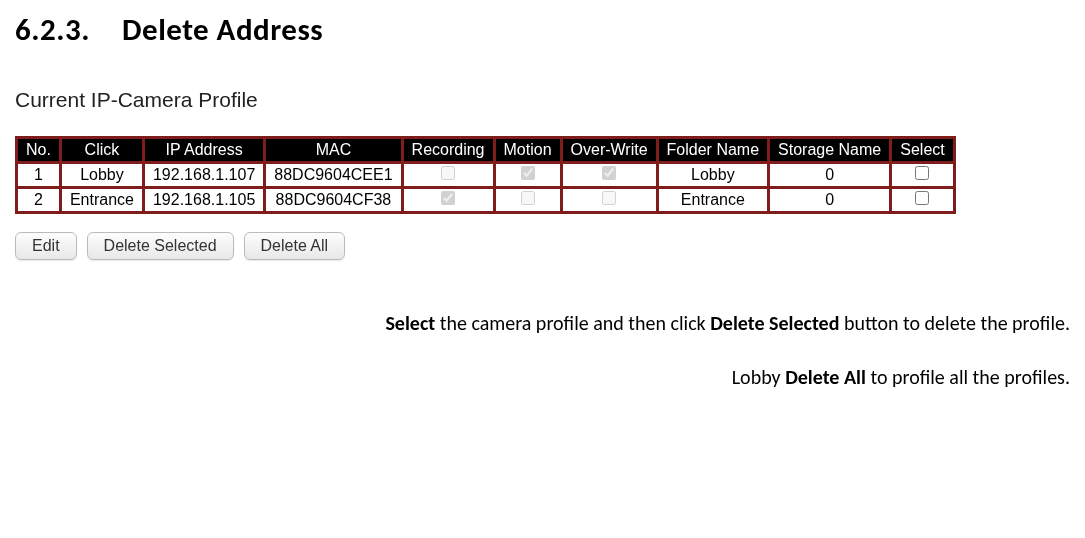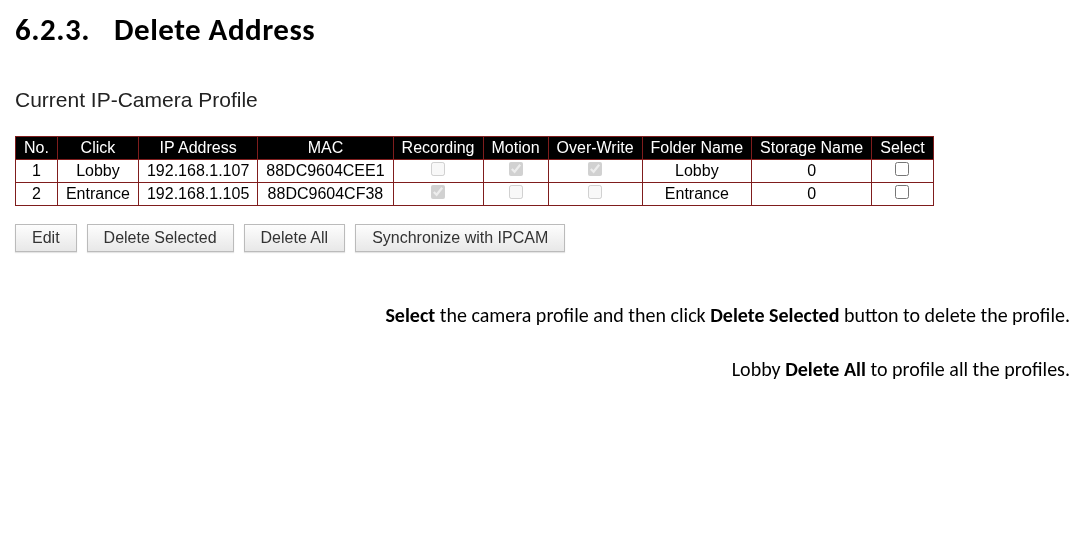--- a/index.html
+++ b/index.html
@@ -14,37 +14,37 @@
       width: 1085px;
     }
     .section-heading {
       font-size: 31px;
       font-weight: 600;
       margin-bottom: 40px;
       letter-spacing: 0.5px;
     }
     .section-heading .section-number {
       display: inline-block;
-      margin-right: 24px;
+      margin-right: 32px;
     }
     .profile-label {
       font-family: Arial, sans-serif;
       font-size: 21px;
       color: #222;
       margin-bottom: 24px;
     }
     table.profile-table {
       border-collapse: collapse;
       font-family: Arial, sans-serif;
       font-size: 16px;
       margin-bottom: 18px;
     }
     table.profile-table th,
     table.profile-table td {
-      border: 1px solid #7f1d1d;
+      border: 3px solid #7f1d1d;
       padding: 2px 8px;
       text-align: center;
       vertical-align: middle;
       white-space: nowrap;
     }
     table.profile-table th {
       background: #000;
       color: #fff;
       font-weight: normal;
     }
@@ -61,21 +61,21 @@
     .button-row {
       display: flex;
       gap: 10px;
       margin-bottom: 50px;
     }
     .btn {
       font-family: Arial, sans-serif;
       font-size: 16px;
       padding: 4px 16px;
       border: 1px solid #bbb;
-      border-radius: 0;
+      border-radius: 6px;
       background: linear-gradient(#fdfdfd, #e8e8e8);
       color: #333;
       cursor: pointer;
       box-shadow: 0 1px 1px rgba(0,0,0,0.1);
     }
     .instruction {
       font-family: Calibri, Arial, sans-serif;
       font-size: 20px;
       color: #000;
       margin-bottom: 28px;
@@ -135,21 +135,20 @@
         <td>0</td>
         <td class="checkbox-cell"><input type="checkbox" style=""></td>
       </tr>
     </tbody>
 </table>
 
 <div class="button-row">
   <button class="btn">Edit</button>
   <button class="btn">Delete Selected</button>
   <button class="btn">Delete All</button>
-  <button class="btn">Synchronize with IPCAM</button>
 </div>
 
 <p class="instruction">
   <b>Select</b><span> the camera profile and then click </span><b>Delete Selected</b><span> button to delete the profile.</span>
 </p>
 
 <p class="instruction">
   <span>Lobby </span><b>Delete All</b><span> to profile all the profiles.</span>
 </p>
 

